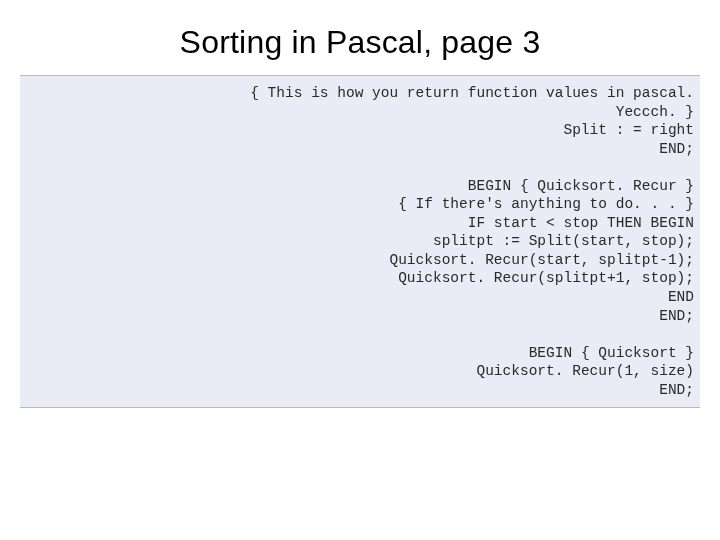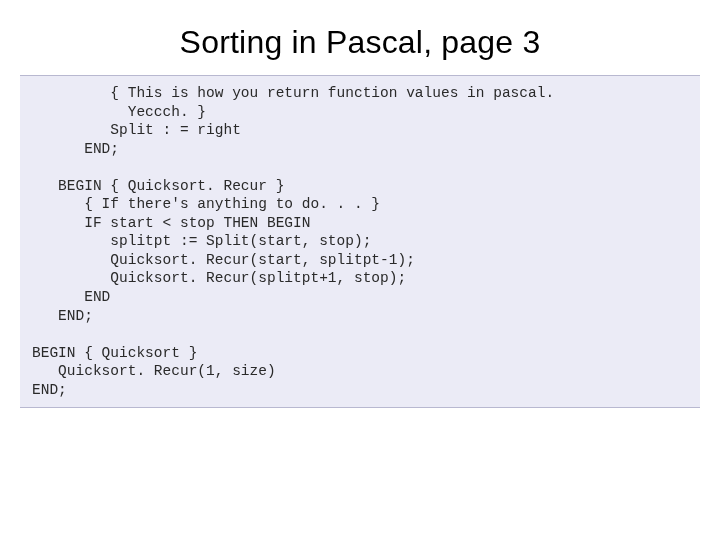--- a/index.html
+++ b/index.html
@@ -33,20 +33,21 @@
     background: #ebebf6;
     border-top: 1px solid #b8b8d0;
     border-bottom: 1px solid #b8b8d0;
     padding: 8px 6px 8px 12px;
     font-family: "Courier New", Courier, monospace;
     font-size: 14.5px;
     line-height: 1.28;
     color: #2a2a2a;
     white-space: pre;
     box-sizing: border-box;
+    text-align: right;
   }
 </style>
 </head>
 <body>
 
 <div class="slide">
   <h1 class="title">Sorting in Pascal, page 3</h1>
   <div class="code-block">         { This is how you return function values in pascal.
            Yeccch. }
          Split : = right

